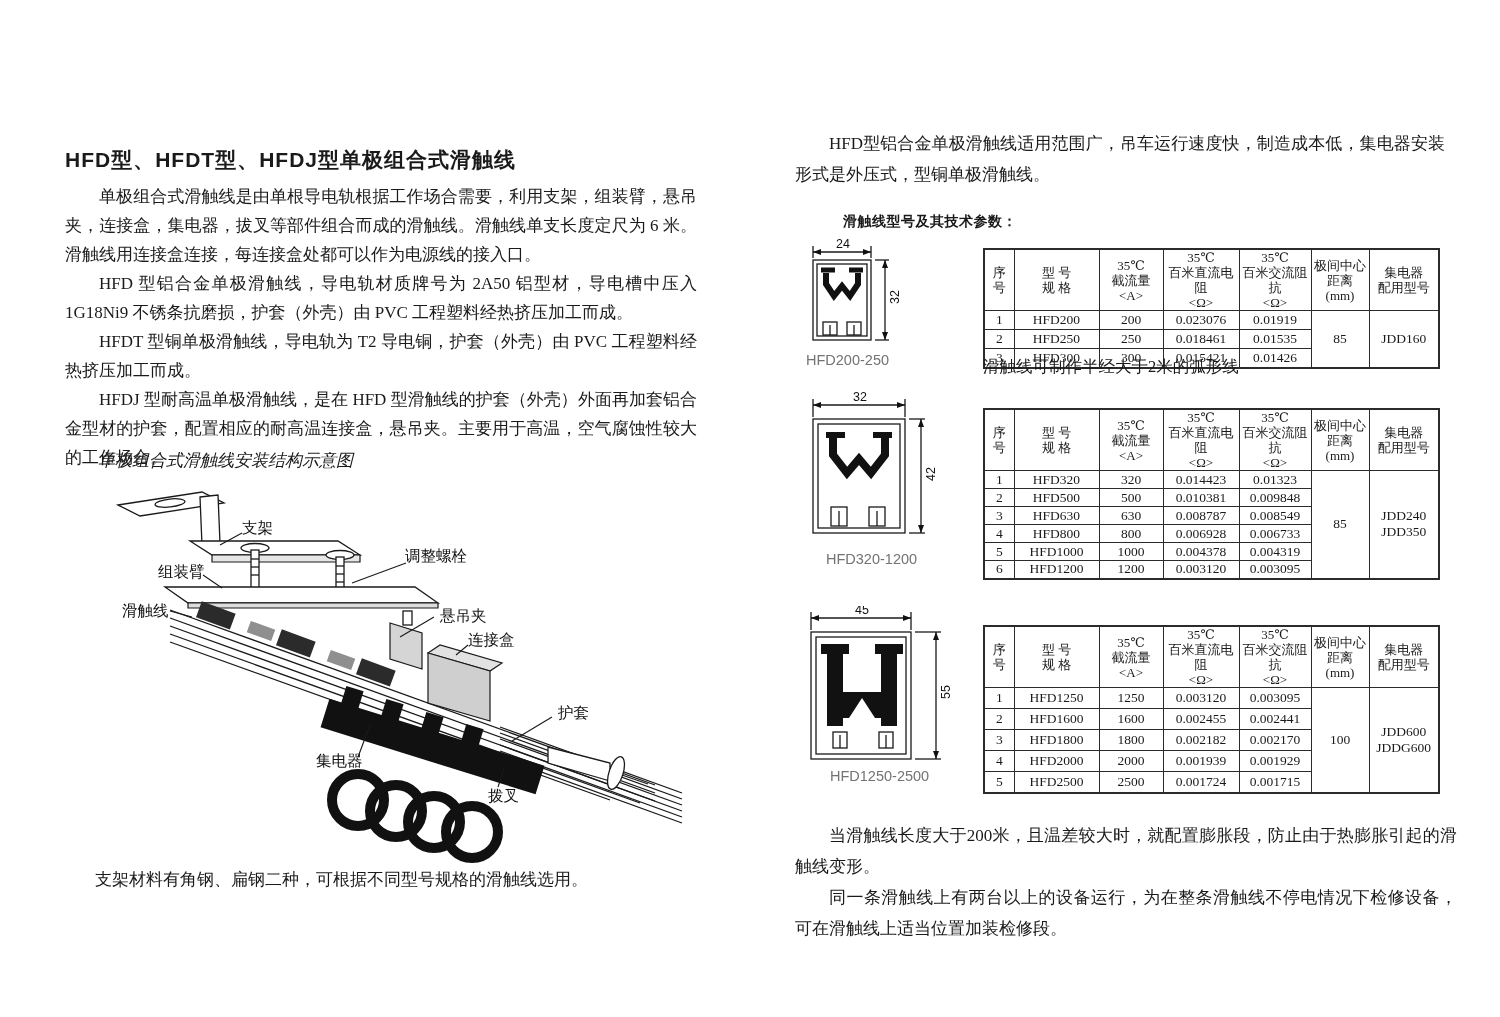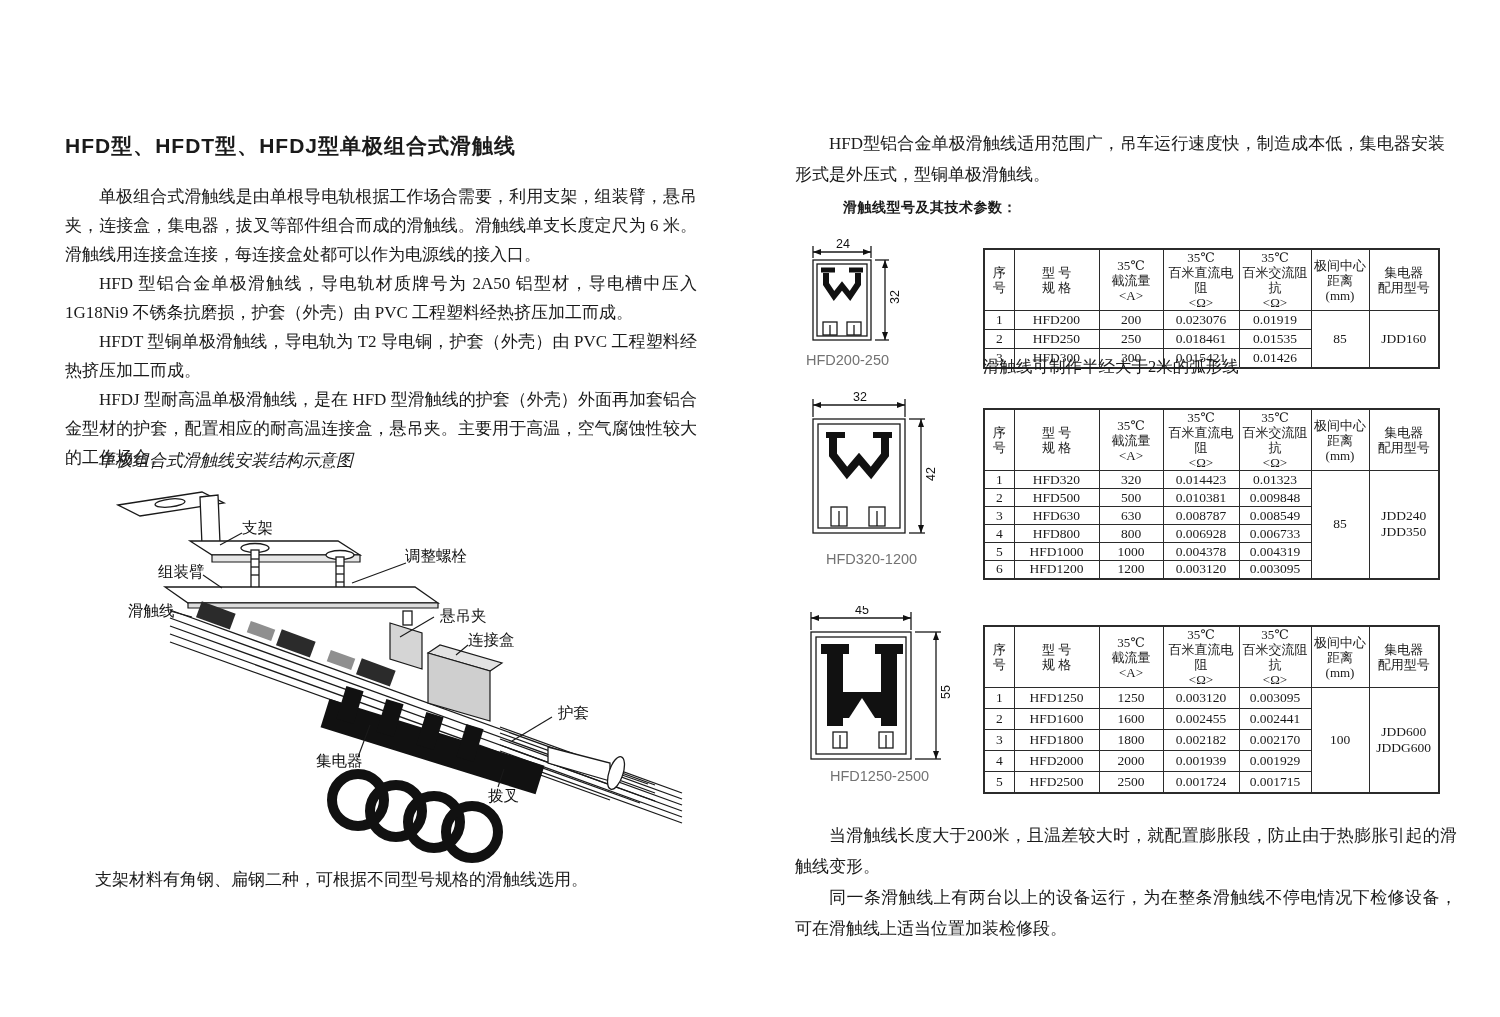--- a/index.html
+++ b/index.html
@@ -3,21 +3,21 @@
 <meta charset="utf-8">
 <style>
   html,body{margin:0;padding:0;background:#888;}
   .page{
     position:relative; width:1500px; height:1017px; background:#ffffff;
     overflow:hidden;
     font-family:"Liberation Serif","DejaVu Serif",serif;
     color:#1a1a1a;
   }
   .abs{position:absolute;}
-  .sans{font-family:"Liberation Sans","DejaVu Sans",sans-serif;}
+  .sans{font-family:"Liberation Sans","DejaVu Sans",sans-serif;margin-top:14px;}
   .title{font-size:21px;font-weight:bold;letter-spacing:1px;}
   .para p{margin:0;text-indent:2em;font-size:17px;line-height:29px;text-align:justify;}
   .para2 p{margin:0;text-indent:2em;font-size:17px;line-height:31px;text-align:justify;}
   .caption{font-size:17px;font-style:italic;}
   .heading{font-size:14px;font-weight:bold;letter-spacing:0.5px;}
   .arcnote{font-size:16.5px;}
   .footnote{font-size:17px;text-align:center;}
   .dlabel{font-size:15.5px;color:#111;white-space:nowrap;}
   .plabel{font-size:14.5px;font-family:"Liberation Sans","DejaVu Sans",sans-serif;color:#737373;white-space:nowrap;}
   .watermark{
@@ -141,21 +141,21 @@
       <line x1="398" y1="170" x2="386" y2="180"></line>
       <line x1="482" y1="242" x2="442" y2="266"></line>
       <line x1="288" y1="282" x2="300" y2="250"></line>
       <line x1="428" y1="312" x2="434" y2="294"></line>
     </g>
   </svg>
 
   <div class="abs dlabel" style="left:242px;top:518px;">支架</div>
   <div class="abs dlabel" style="left:405px;top:546px;">调整螺栓</div>
   <div class="abs dlabel" style="left:158px;top:562px;">组装臂</div>
-  <div class="abs dlabel" style="left:128px;top:601px;">滑触线</div>
+  <div class="abs dlabel" style="left:122px;top:601px;">滑触线</div>
   <div class="abs dlabel" style="left:440px;top:606px;">悬吊夹</div>
   <div class="abs dlabel" style="left:468px;top:630px;">连接盒</div>
   <div class="abs dlabel" style="left:558px;top:703px;">护套</div>
   <div class="abs dlabel" style="left:316px;top:751px;">集电器</div>
   <div class="abs dlabel" style="left:488px;top:786px;">拨叉</div>
 
   <div class="abs footnote" style="left:95px;top:868px;">支架材料有角钢、扁钢二种，可根据不同型号规格的滑触线选用。</div>
 
 
   <div class="abs para2" style="left:795px;top:128px;width:650px;">

